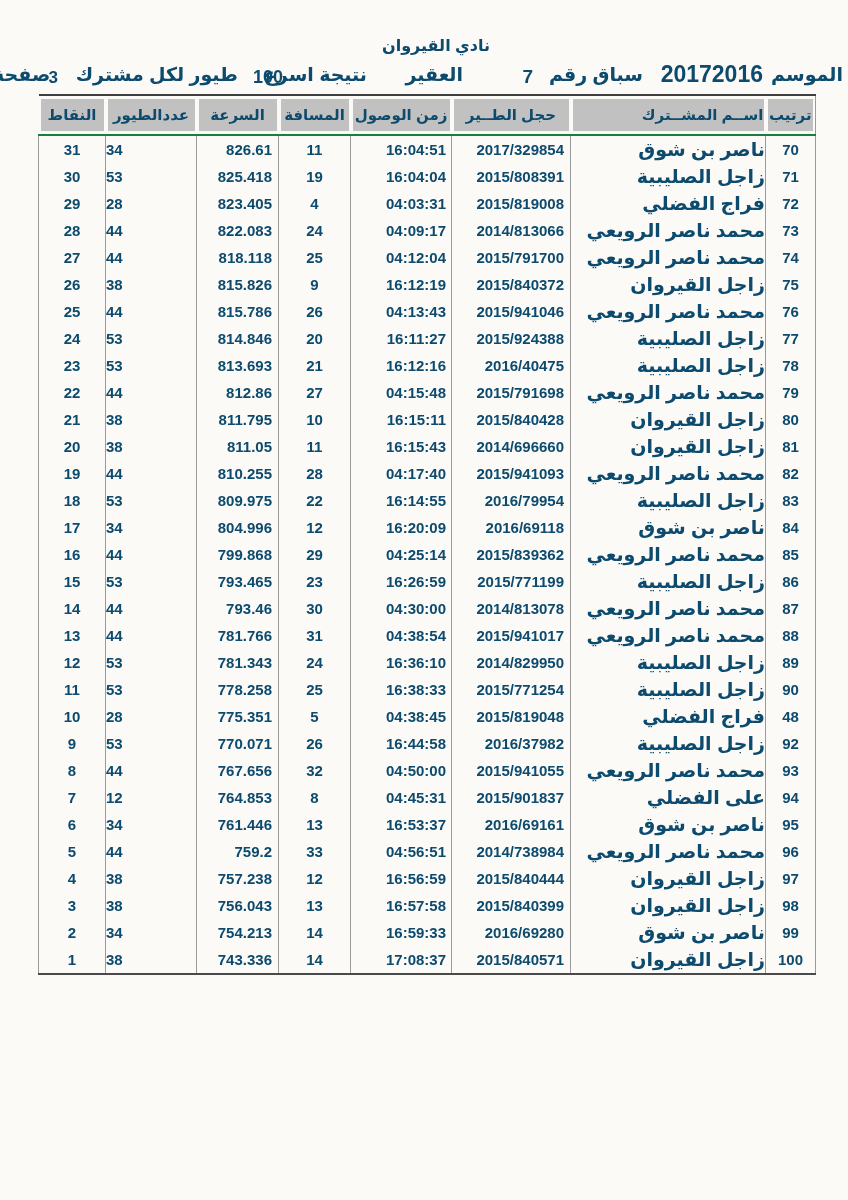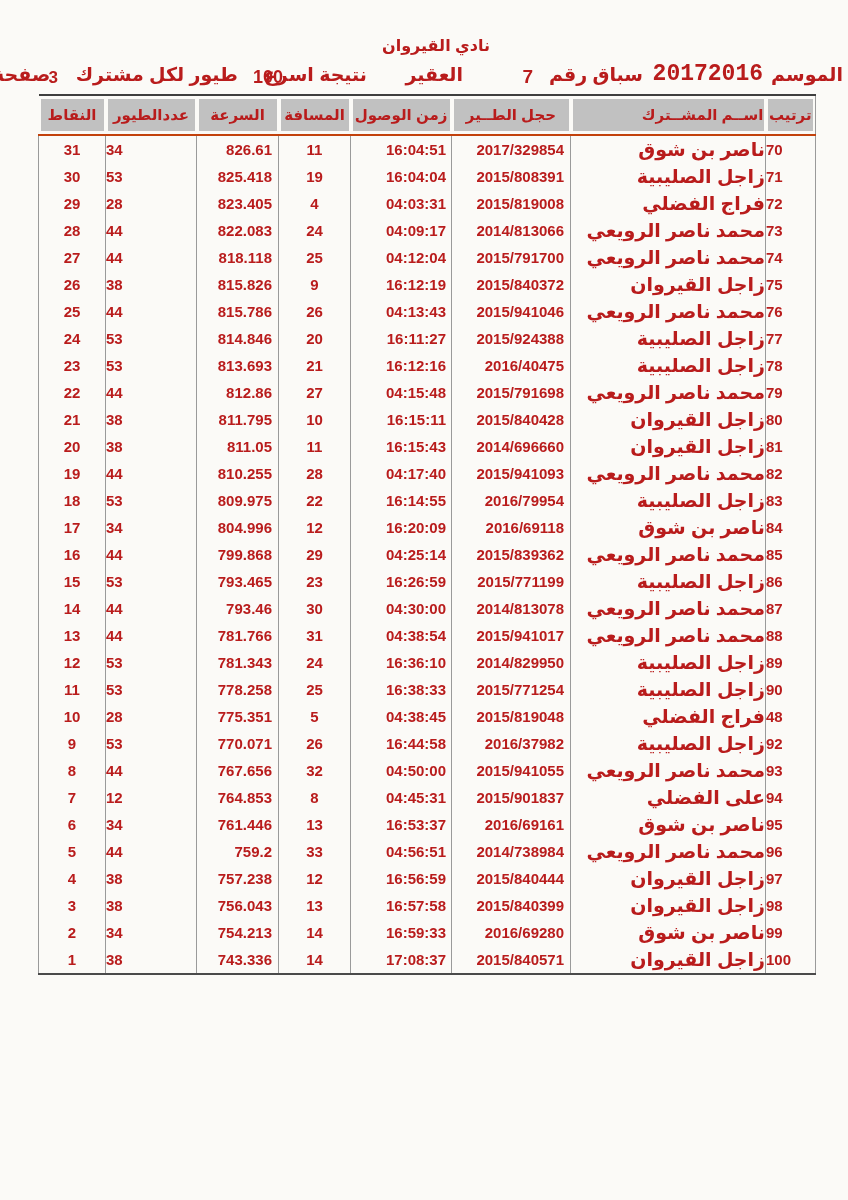--- a/index.html
+++ b/index.html
@@ -1,55 +1,55 @@
 <!DOCTYPE html>
 <html lang="ar"><head>
 <meta charset="utf-8">
 <style>
   html,body { margin:0; padding:0; background:#e8e8e8; }
   .page {
     position:relative;
     width:848px; height:1200px;
     margin:0 auto;
     background:#fbfaf7;
-    color:#b91c1c;
+    color:#0c4a6e;
     font-family:"Liberation Sans","DejaVu Sans",sans-serif;
     font-weight:bold;
     overflow:hidden;
   }
 
   
   .doc-title {
     position:absolute; top:36px; left:12px; width:848px;
     text-align:center; font-size:16px; letter-spacing:1px;
     direction:rtl;
   }
   .meta-line {
     position:absolute; top:56px; left:0; width:848px; height:32px;
     direction:rtl;
   }
   .meta-item { position:absolute; bottom:2px; white-space:nowrap; direction:rtl; }
   .meta-word { font-size:19px;margin-left:21px; }
-  .meta-season-value { font-size:23px; line-height:1;font-family:Liberation Mono, monospace; }
+  .meta-season-value { font-size:23px; line-height:1; }
   .meta-race-number  { font-size:19px; line-height:1; }
   .meta-count        { font-size:18px; line-height:1; }
   .meta-page-number  { font-size:17px; line-height:1; }
 
   
   table.results {
     position:absolute; top:94px; left:38px;
     width:777px;
     border-collapse:collapse;
     table-layout:fixed;
     direction:rtl;
     border-right:1px solid #9a9a9a;
   }
   thead th {
     border-top:2px solid #3f3f3f;
-    border-bottom:2px solid #c2410c;
+    border-bottom:2px solid #15803d;
     padding:3px 2px;
     background:transparent;
   }
   .hbox {
     background:#c1c1c1;
     height:32px; line-height:32px;
     font-size:15px;
     text-align:center;
     white-space:nowrap;
     overflow:hidden;
@@ -58,21 +58,21 @@
   tbody td {
     height:27px; line-height:27px;
     padding:0;
     font-size:15px;
     border-left:1px solid #9a9a9a;
     white-space:nowrap;
     overflow:hidden;
   }
   tbody tr:last-child td { border-bottom:2px solid #4a4a4a; }
 
-  td.col-rank     { direction:ltr; }
+  td.col-rank     { text-align:center; direction:ltr; }
   td.col-name     { text-align:right; padding-left:10px; font-size:19px; }
   td.col-ring     { direction:ltr; text-align:right; padding-right:6px; }
   td.col-time     { direction:ltr; text-align:right; padding-right:5px;margin-top:12px; }
   td.col-distance { direction:ltr; text-align:center; }
   td.col-speed    { direction:ltr; text-align:right; padding-right:6px;margin-left:8px; }
   td.col-birds    { direction:ltr; text-align:left; }
   td.col-points   { direction:ltr; text-align:center; }
 </style>
 </head>
 <body>

